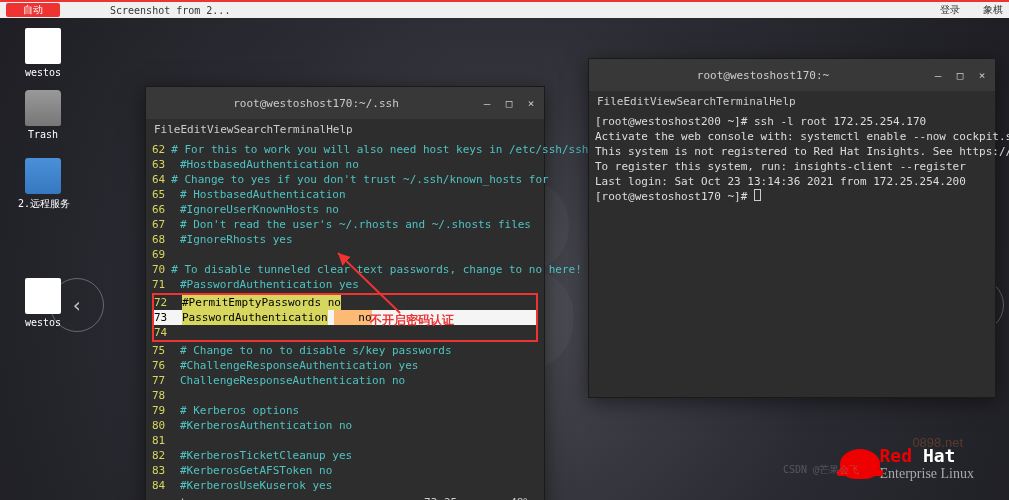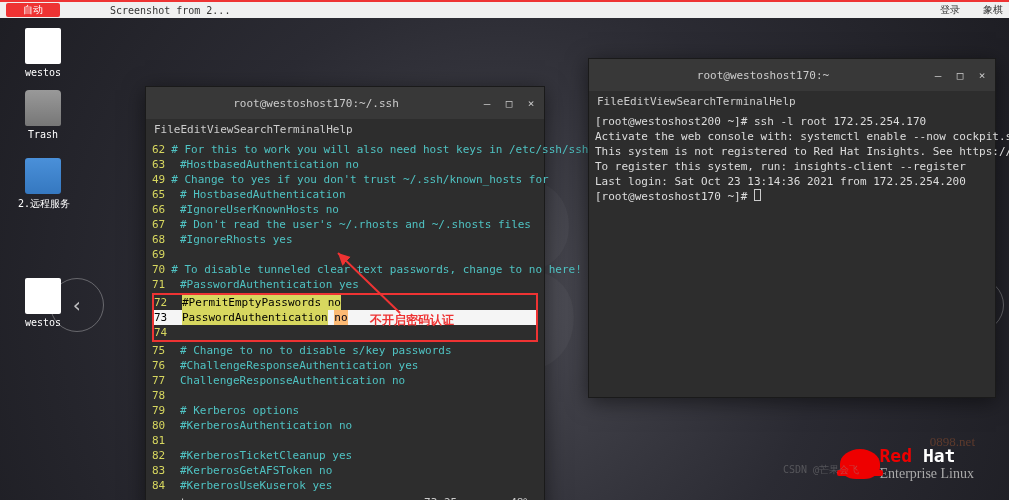--- a/index.html
+++ b/index.html
@@ -24,32 +24,32 @@
 .menubar{height:20px;background:#2d2d2d;display:flex;gap:0;padding:0 8px;align-items:center;color:#ccc;font-size:11px;font-family:sans-serif;}
 .menubar span{cursor:pointer;}
 .term{padding:3px 6px;font-size:11px;line-height:15px;color:#ddd;background:#2d2d2d;}
 .ln{white-space:pre;display:flex;}
 .lno{color:#d7d75f;width:22px;text-align:left;margin-right:6px;}
 .cmt{color:#4fc3c3;}
 .kw{color:#4fc3c3;}
 .plain{color:#ddd;}
 .hlbox{border:2px solid #e33;padding:0 0;margin:1px 0;}
 .hlline{background:#f5f5f5;color:#000;}
-.hlline .sel{background:#fdba74;color:#001;}
+.hlline .sel{background:#fdba74;color:#001;padding-left:24px;}
 .status{display:flex;justify-content:space-between;padding:2px 8px;color:#ccc;font-size:11px;}
 .anno{position:absolute;color:#e33;font-size:12px;font-family:sans-serif;font-weight:bold;}
 .arrow{position:absolute;pointer-events:none;}
 .rhlogo{position:absolute;right:35px;bottom:18px;display:flex;align-items:center;gap:0;}
 .rhlogo .hat{width:40px;height:30px;background:#e00;border-radius:50% 50% 40% 40%;position:relative;}
 .rhlogo .hat::after{content:"";position:absolute;bottom:3px;left:-3px;right:-3px;height:6px;background:#e00;border-radius:2px;}
 .rhlogo .txt{font-family:sans-serif;}
 .rhlogo .txt .r1{color:#fff;font-weight:bold;font-size:18px;}
 .rhlogo .txt .r1 span{color:#e00;}
 .rhlogo .txt .r2{color:#aaa;font-size:14px;font-family:Liberation Serif, serif;}
-.wm1{position:absolute;right:34px;bottom:50px;color:rgba(200,100,50,.35);font-size:13px;font-family:Liberation Serif, serif;}
+.wm1{position:absolute;right:46px;bottom:50px;color:rgba(200,100,50,.35);font-size:13px;font-family:Liberation Sans, sans-serif;}
 .wm2{position:absolute;right:150px;top:445px;color:rgba(150,150,150,.4);font-size:10px;}
 .cursor{display:inline-block;width:7px;height:12px;border:1px solid #ccc;vertical-align:middle;}
 </style>
 </head>
 <body>
 
 <div class="topbar">
   <span class="badge">自动</span>
   <span style="margin-left:50px">Screenshot from 2...</span>
   <span class="center"></span>
@@ -96,21 +96,21 @@
       <span>Edit</span>
       <span>View</span>
       <span>Search</span>
       <span>Terminal</span>
       <span>Help</span>
     </div>
     <div class="term">
       <div id="lines1">
           <div class="ln"><span class="lno">62</span><span class="cmt"># For this to work you will also need host keys in /etc/ssh/ssh_known_hosts</span></div>
           <div class="ln"><span class="lno">63</span><span class="cmt">#HostbasedAuthentication no</span></div>
-          <div class="ln"><span class="lno">49</span><span class="cmt"># Change to yes if you don't trust ~/.ssh/known_hosts for</span></div>
+          <div class="ln"><span class="lno">64</span><span class="cmt"># Change to yes if you don't trust ~/.ssh/known_hosts for</span></div>
           <div class="ln"><span class="lno">65</span><span class="cmt"># HostbasedAuthentication</span></div>
           <div class="ln"><span class="lno">66</span><span class="cmt">#IgnoreUserKnownHosts no</span></div>
           <div class="ln"><span class="lno">67</span><span class="cmt"># Don't read the user's ~/.rhosts and ~/.shosts files</span></div>
           <div class="ln"><span class="lno">68</span><span class="cmt">#IgnoreRhosts yes</span></div>
           <div class="ln"><span class="lno">69</span><span class="plain"></span></div>
           <div class="ln"><span class="lno">70</span><span class="cmt"># To disable tunneled clear text passwords, change to no here!</span></div>
           <div class="ln"><span class="lno">71</span><span class="cmt">#PasswordAuthentication yes</span></div>
         </div>
       <div class="hlbox">
         <div class="ln"><span class="lno">72</span><span style="background:#d7d75f;color:#000">#PermitEmptyPasswords no</span></div>

